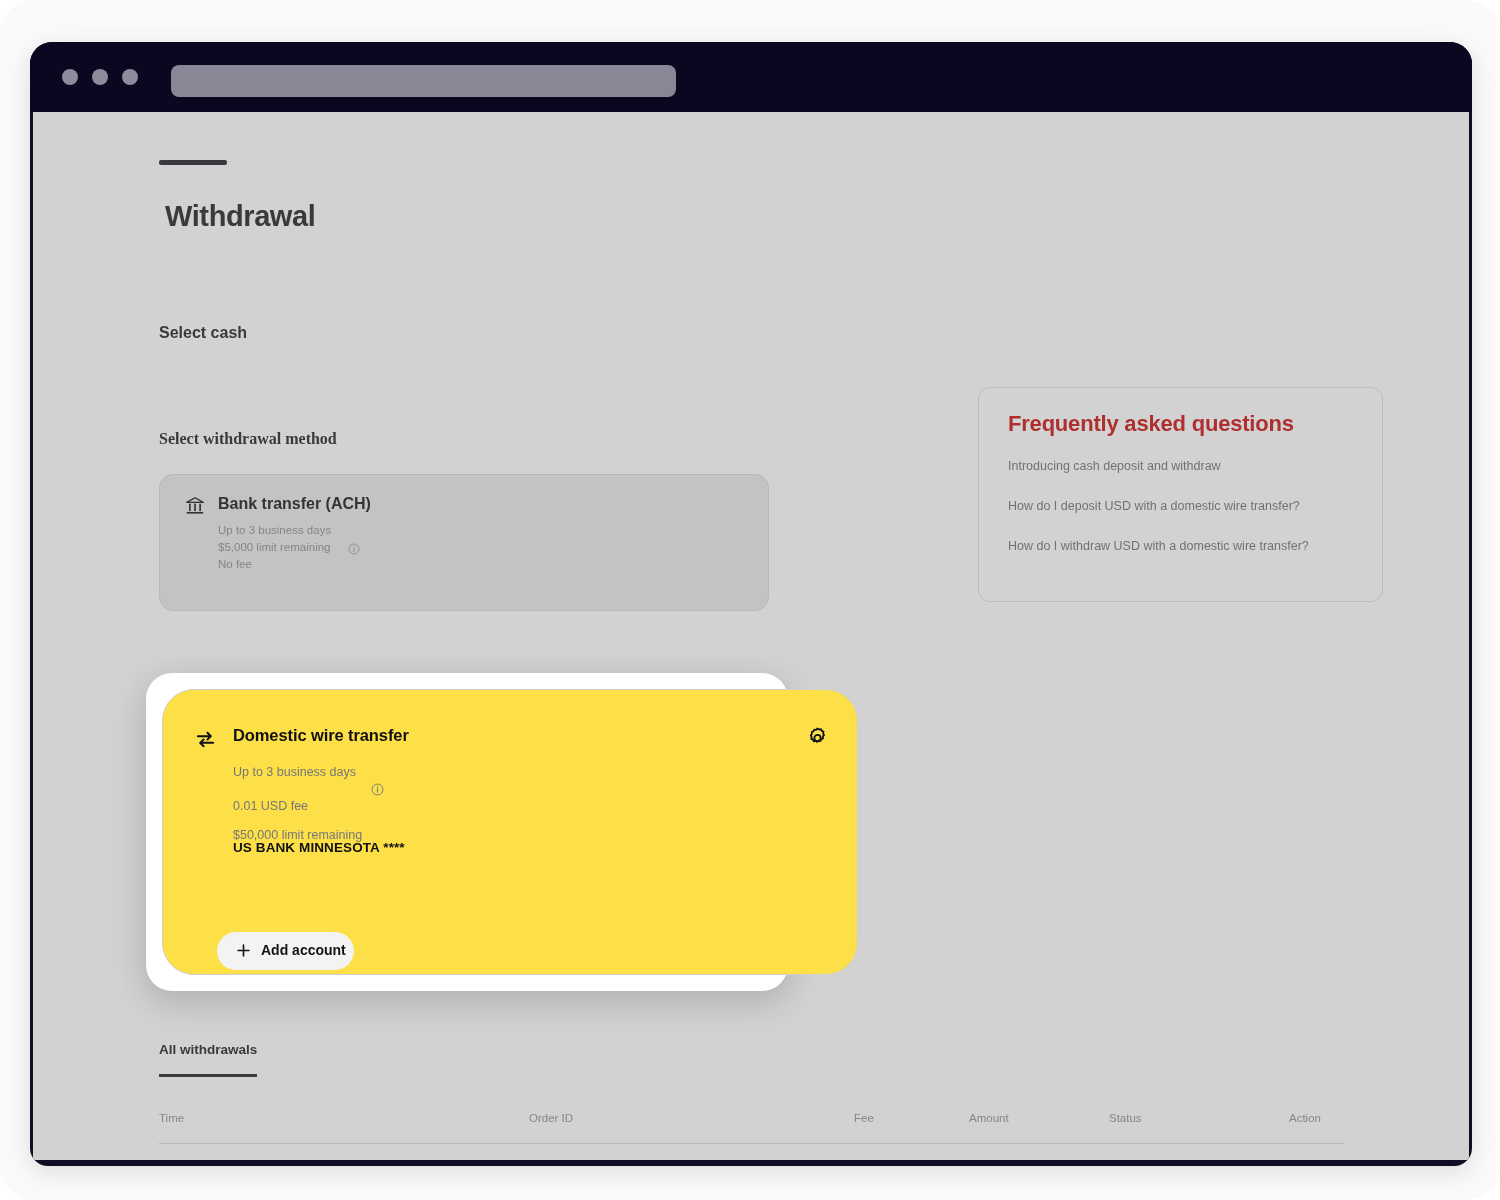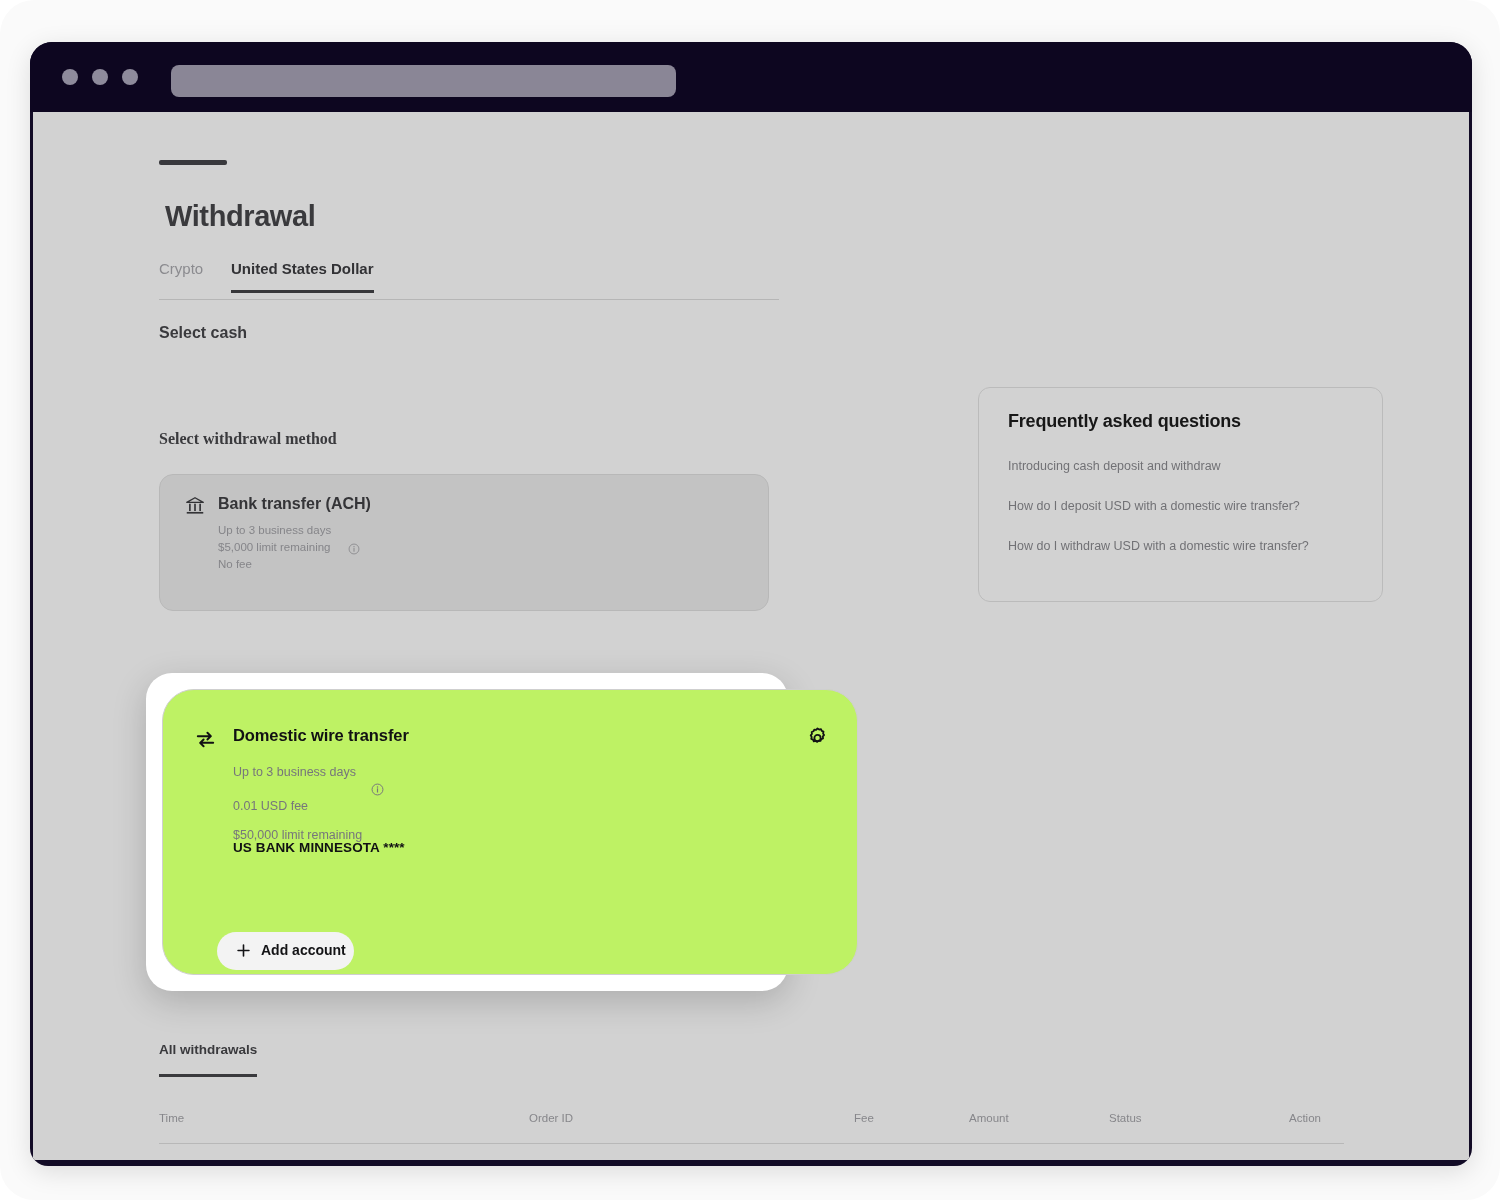--- a/index.html
+++ b/index.html
@@ -243,23 +243,23 @@
     width: 405px;
     height: 215px;
     border: 1px solid #c8c8c8;
     border-radius: 12px;
     background: transparent;
   }
   #faq-title {
     position: absolute;
     left: 29px;
     top: 23px;
-    font-size: 18px;
-    font-weight: 700;
-    color: #000000;
+    font-size: 22px;
+    font-weight: 700;
+    color: #b91c1c;
     letter-spacing: -0.2px;
   }
   .faq-item {
     position: absolute;
     left: 29px;
     font-size: 12.5px;
     color: #6e6e73;
     white-space: nowrap;
   }
   #faq-item-0 { top: 71px; }
@@ -324,21 +324,21 @@
     box-shadow: 0 10px 34px rgba(0,0,0,0.18);
     z-index: 50;
   }
 
   #wire-card {
     position: absolute;
     left: 16px;
     top: 16px;
     width: 696px;
     height: 286px;
-    background: #bef264;
+    background: #fde047;
     border: 1px solid #cfcfcf;
     border-radius: 32px;
   }
 
   #wire-icon {
     position: absolute;
     left: 31px;
     top: 38px;
     width: 23px;
     height: 23px;
@@ -466,24 +466,20 @@
     </div>
 
     <div id="page-viewport">
 
       <div id="page-content">
 
         <div id="nav-active-underline"></div>
 
         <div id="page-title">Withdrawal</div>
 
-        <div id="currency-tabs">
-          <div class="cur-tab" id="tab-crypto">Crypto</div>
-          <div class="cur-tab" id="tab-usd">United States Dollar</div>
-        </div>
 
         <div id="label-select-cash">Select cash</div>
 
 
         <div id="label-select-method">Select withdrawal method</div>
 
         <div id="ach-card">
           <span id="bank-icon">
             <svg viewBox="0 0 24 24" width="22" height="22">
               <path d="M12 3 L21 8 H3 Z" fill="none" stroke="#222226" stroke-width="1.5" stroke-linejoin="round"></path>

